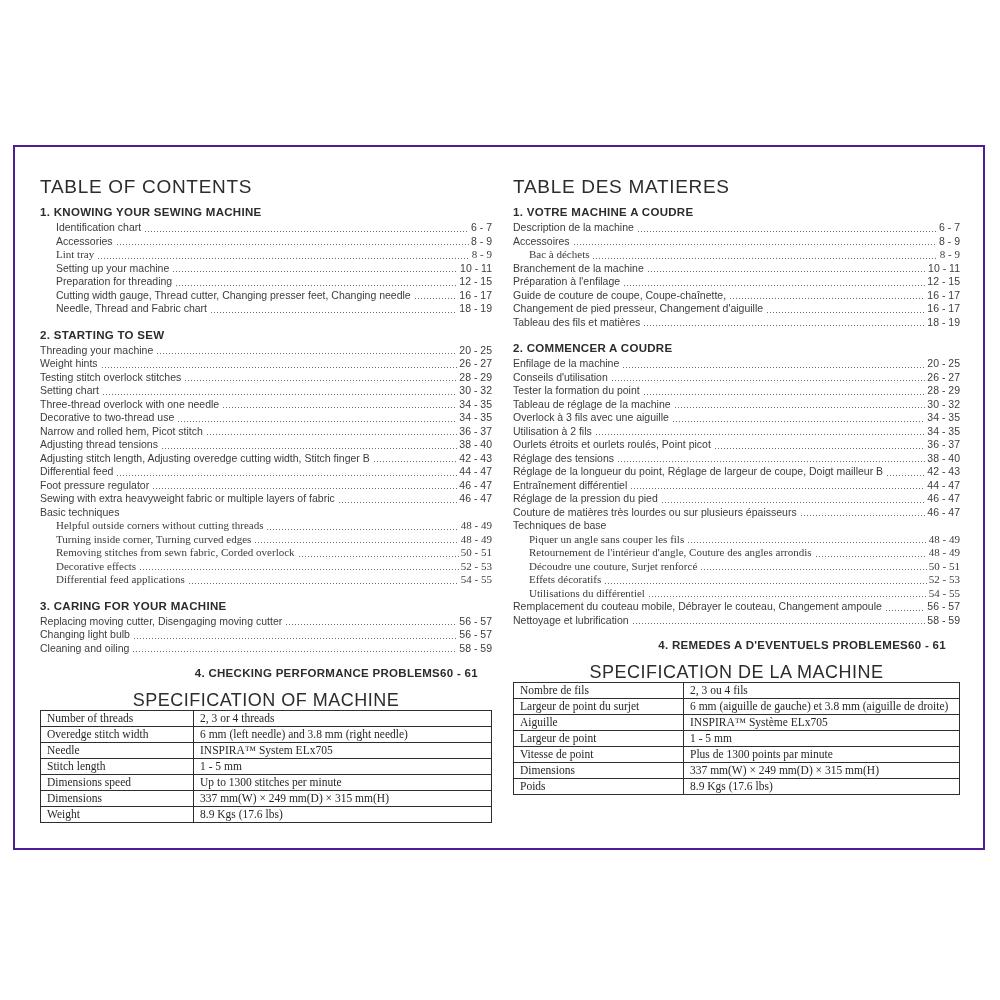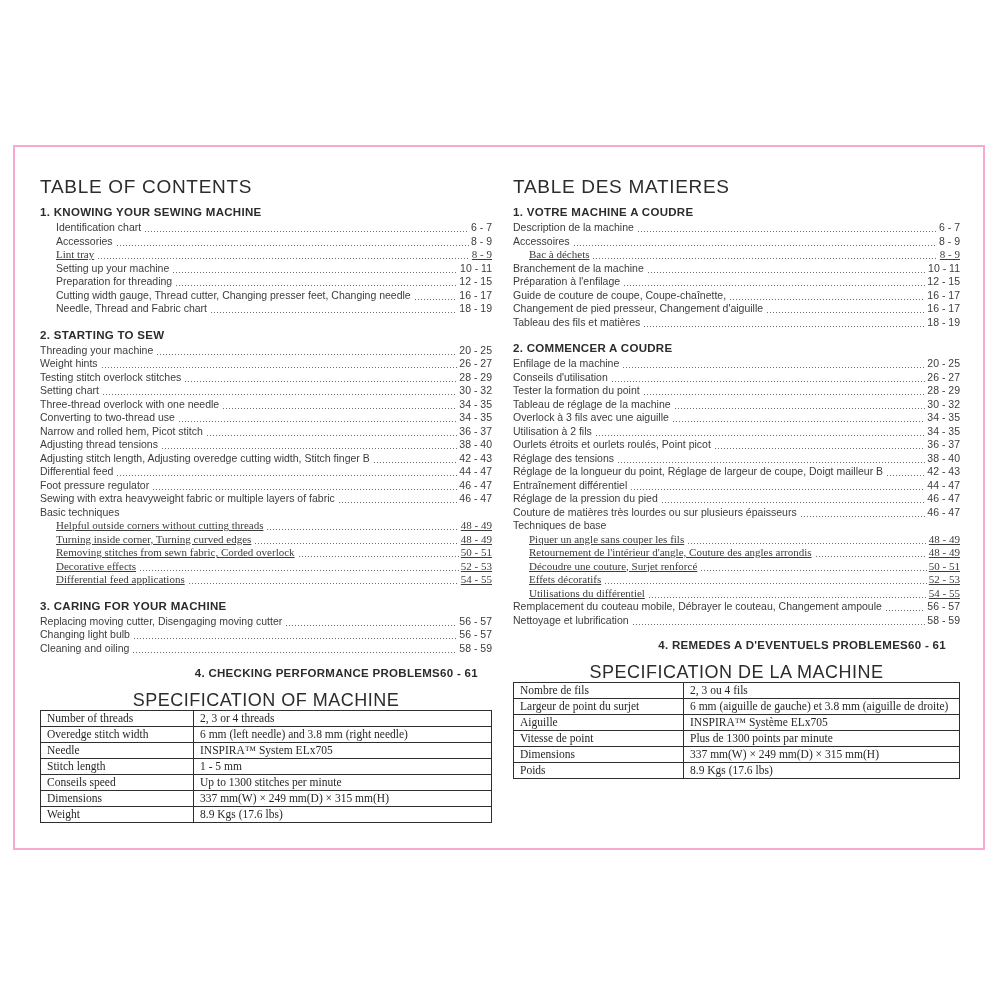--- a/index.html
+++ b/index.html
@@ -6,47 +6,47 @@
   body {
     width: 1000px; height: 1000px;
     font-family: "Liberation Sans", sans-serif;
     position: relative;
     color: #3a3a3a;
   }
   .canvas { position: relative; width: 1000px; height: 1000px; background: #ffffff; overflow: hidden; }
   .page-frame {
     position: absolute; left: 13px; top: 145px;
     width: 972px; height: 705px;
-    border: 2px solid #f9a8d4;
+    border: 2px solid #4c1d95;
     background: #ffffff;
     box-sizing: border-box;
   }
   .col { position: absolute; top: 29px; }
   .col-left  { left: 25px;  width: 452px; }
   .col-right { left: 498px; width: 447px; }
 
   .toc-title {
     margin: 0 0 9px 0;
     font-size: 19px; line-height: 21px; font-weight: 400;
     letter-spacing: 0.7px; color: #2c2c2c;
   }
   .toc-heading {
     font-size: 11.5px; line-height: 12px; font-weight: 700;
     letter-spacing: 0.3px; color: #2c2c2c;
     margin: 13px 0 3px 0;
   }
   .toc-body > .toc-heading:first-child { margin-top: 0; }
 
   .toc-row {
-    display: flex; align-items: flex-end;
+    display: flex; align-items: center;
     font-size: 10.5px; line-height: 13.5px; height: 13.5px;
     color: #3c3c3c; white-space: nowrap;
   }
   .toc-row.ind1 { padding-left: 16px; }
-  .toc-row.serif { font-family: "Liberation Serif", serif; font-size: 11px; text-decoration: underline; }
+  .toc-row.serif { font-family: "Liberation Serif", serif; font-size: 11px; }
   .toc-row .lab { flex: 0 0 auto; }
   .toc-row .leader {
     flex: 1 1 auto; height: 10px; margin: 0 2px 2.5px 4px;
     background-image: repeating-linear-gradient(to right, #6e6e6e 0 1px, transparent 1px 3px);
     background-repeat: no-repeat;
     background-size: 100% 1px;
     background-position: left bottom;
     min-width: 8px;
   }
   .toc-row .pg { flex: 0 0 auto; }
@@ -145,21 +145,21 @@
             <span class="lab">Setting chart</span>
             <span class="leader"></span>
             <span class="pg">30 - 32</span>
           </div>
           <div class="toc-row">
             <span class="lab">Three-thread overlock with one needle</span>
             <span class="leader"></span>
             <span class="pg">34 - 35</span>
           </div>
           <div class="toc-row">
-            <span class="lab">Converting to two-thread use</span>
+            <span class="lab">Decorative to two-thread use</span>
             <span class="leader"></span>
             <span class="pg">34 - 35</span>
           </div>
           <div class="toc-row">
             <span class="lab">Narrow and rolled hem, Picot stitch</span>
             <span class="leader"></span>
             <span class="pg">36 - 37</span>
           </div>
           <div class="toc-row">
             <span class="lab">Adjusting thread tensions</span>
@@ -249,21 +249,21 @@
               </tr>
               <tr>
                 <td class="k">Needle</td>
                 <td class="v">INSPIRA™ System ELx705</td>
               </tr>
               <tr>
                 <td class="k">Stitch length</td>
                 <td class="v">1 - 5 mm</td>
               </tr>
               <tr>
-                <td class="k">Conseils speed</td>
+                <td class="k">Dimensions speed</td>
                 <td class="v">Up to 1300 stitches per minute</td>
               </tr>
               <tr>
                 <td class="k">Dimensions</td>
                 <td class="v">337 mm(W) × 249 mm(D) × 315 mm(H)</td>
               </tr>
               <tr>
                 <td class="k">Weight</td>
                 <td class="v">8.9 Kgs (17.6 lbs)</td>
               </tr>
@@ -430,20 +430,24 @@
               </tr>
               <tr>
                 <td class="k">Largeur de point du surjet</td>
                 <td class="v">6 mm (aiguille de gauche) et 3.8 mm (aiguille de droite)</td>
               </tr>
               <tr>
                 <td class="k">Aiguille</td>
                 <td class="v">INSPIRA™ Système ELx705</td>
               </tr>
               <tr>
+                <td class="k">Largeur de point</td>
+                <td class="v">1 - 5 mm</td>
+              </tr>
+              <tr>
                 <td class="k">Vitesse de point</td>
                 <td class="v">Plus de 1300 points par minute</td>
               </tr>
               <tr>
                 <td class="k">Dimensions</td>
                 <td class="v">337 mm(W) × 249 mm(D) × 315 mm(H)</td>
               </tr>
               <tr>
                 <td class="k">Poids</td>
                 <td class="v">8.9 Kgs (17.6 lbs)</td>

